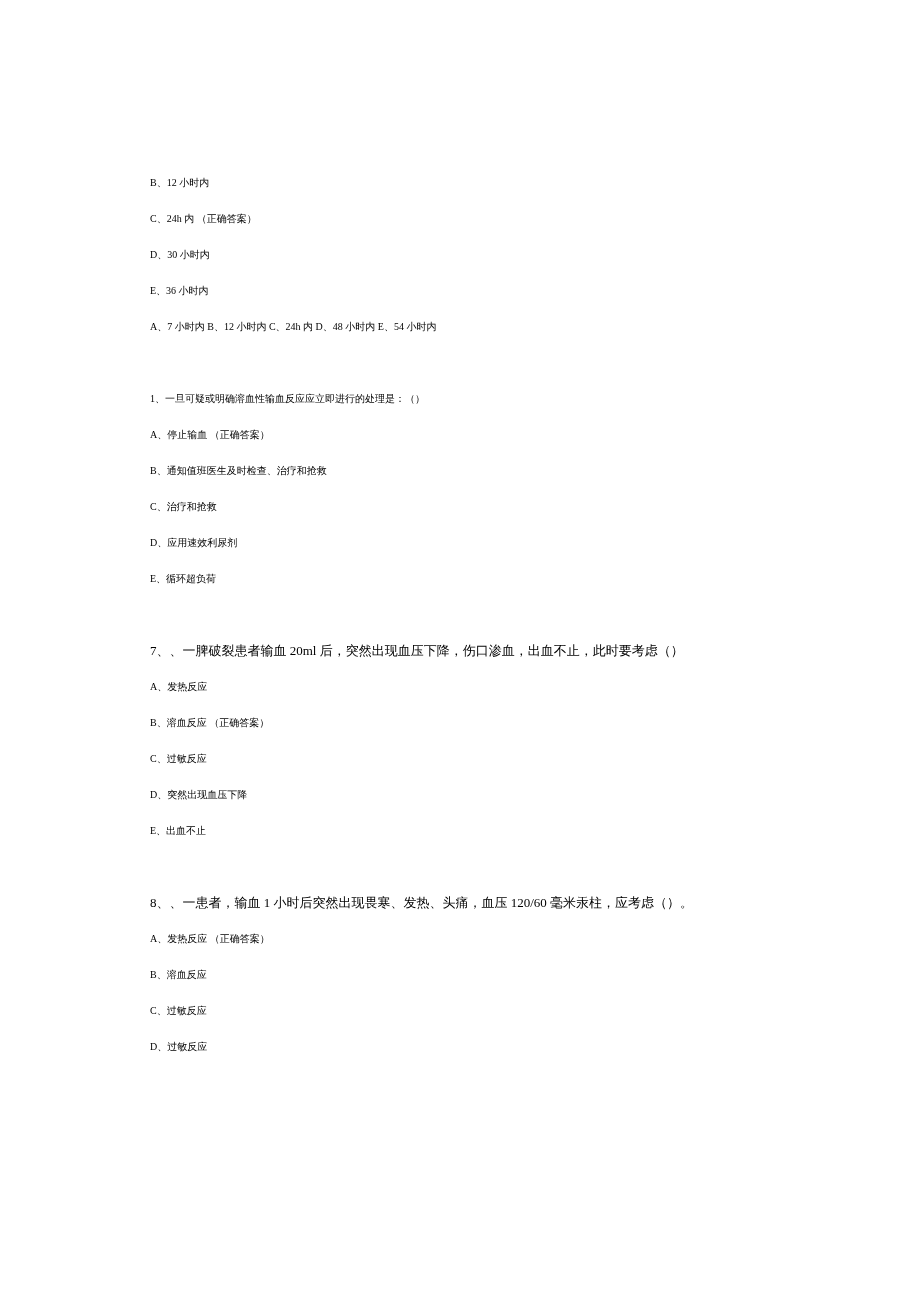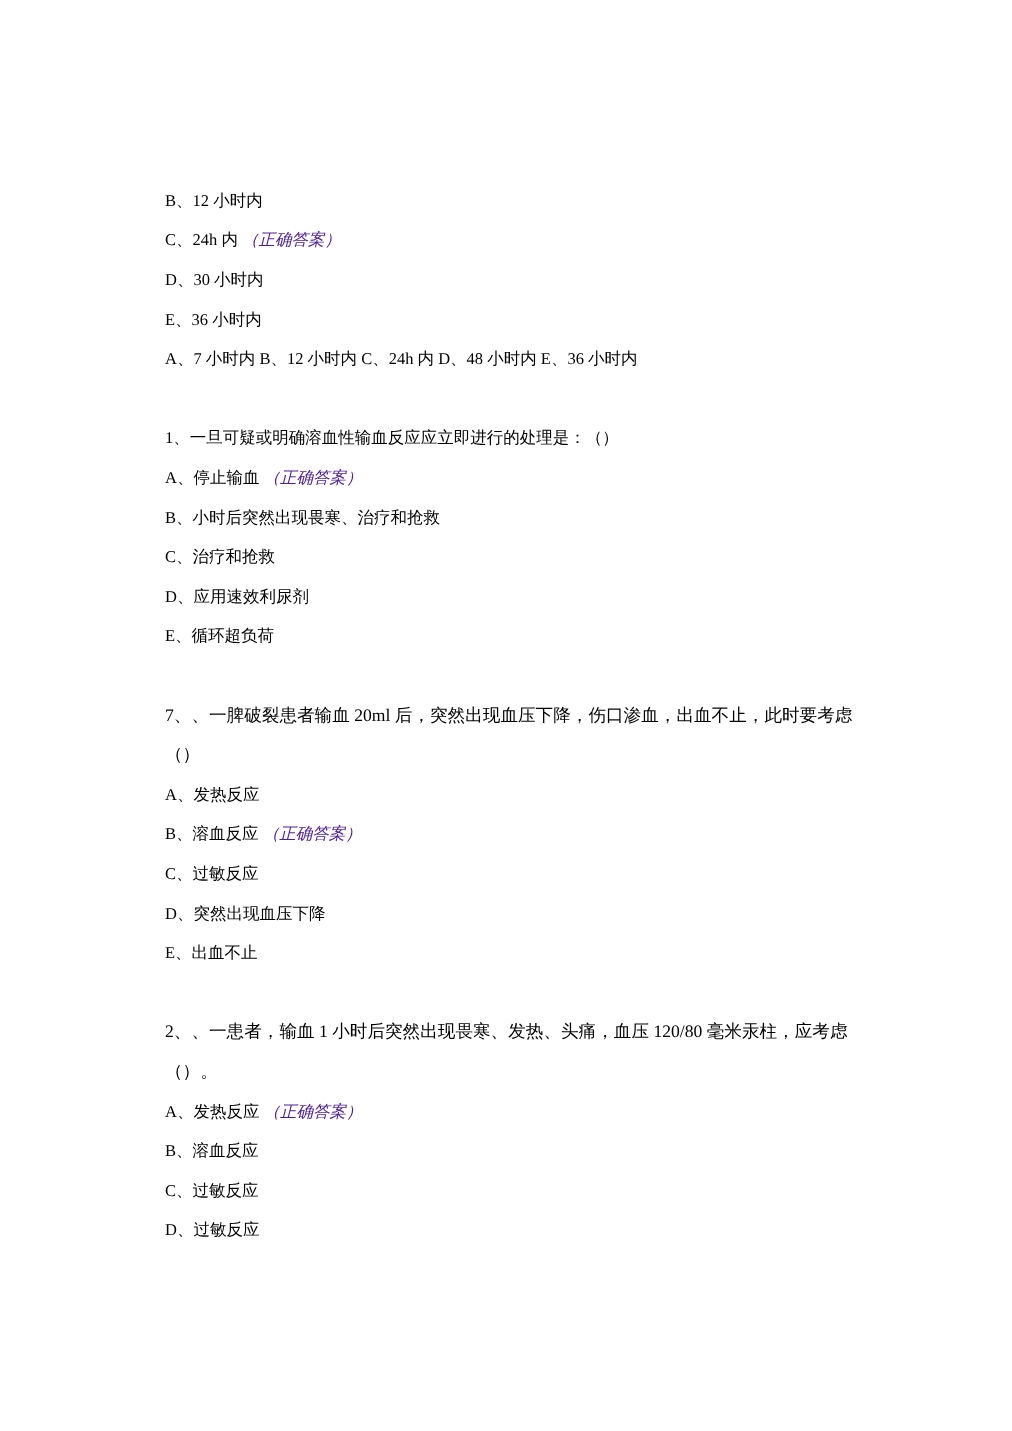--- a/index.html
+++ b/index.html
@@ -10,70 +10,69 @@
   body {
     background: #ffffff;
     width: 920px;
     height: 1301px;
     font-family: "Times New Roman", "SimSun", serif;
     padding-top: 165px;
     padding-left: 150px;
     padding-right: 115px;
   }
   .line {
-    font-size: 15px;
+    font-size: 10px;
     line-height: 36px;
     color: #000000;
     white-space: nowrap;
   }
   .wrap {
-    font-size: 16px;
+    font-size: 13px;
     line-height: 36px;
     color: #000000;
   }
   .answer {
-    color: #4c1d95;
-    font-style: italic;
+    color: #000000;
   }
   .group-gap {
     margin-top: 36px;
   }
 </style>
 </head>
 <body>
 
 <div class="line">B、12 小时内</div>
 <div class="line">
   <span>C、24h 内</span>
   <span class="answer">（正确答案）</span>
 </div>
 <div class="line">D、30 小时内</div>
 <div class="line">E、36 小时内</div>
-<div class="line">A、7 小时内 B、12 小时内 C、24h 内 D、48 小时内 E、36 小时内</div>
+<div class="line">A、7 小时内 B、12 小时内 C、24h 内 D、48 小时内 E、54 小时内</div>
 
 <div class="line group-gap">1、一旦可疑或明确溶血性输血反应应立即进行的处理是：（）</div>
 <div class="line">
   <span>A、停止输血</span>
   <span class="answer">（正确答案）</span>
 </div>
-<div class="line">B、小时后突然出现畏寒、治疗和抢救</div>
+<div class="line">B、通知值班医生及时检查、治疗和抢救</div>
 <div class="line">C、治疗和抢救</div>
 <div class="line">D、应用速效利尿剂</div>
 <div class="line">E、循环超负荷</div>
 
 <div class="wrap group-gap">7、、一脾破裂患者输血 20ml 后，突然出现血压下降，伤口渗血，出血不止，此时要考虑（）</div>
 <div class="line">A、发热反应</div>
 <div class="line">
   <span>B、溶血反应</span>
   <span class="answer">（正确答案）</span>
 </div>
 <div class="line">C、过敏反应</div>
 <div class="line">D、突然出现血压下降</div>
 <div class="line">E、出血不止</div>
 
-<div class="wrap group-gap">2、、一患者，输血 1 小时后突然出现畏寒、发热、头痛，血压 120/80 毫米汞柱，应考虑（）。</div>
+<div class="wrap group-gap">8、、一患者，输血 1 小时后突然出现畏寒、发热、头痛，血压 120/60 毫米汞柱，应考虑（）。</div>
 <div class="line">
   <span>A、发热反应</span>
   <span class="answer">（正确答案）</span>
 </div>
 <div class="line">B、溶血反应</div>
 <div class="line">C、过敏反应</div>
 <div class="line">D、过敏反应</div>
 
 </body></html>

